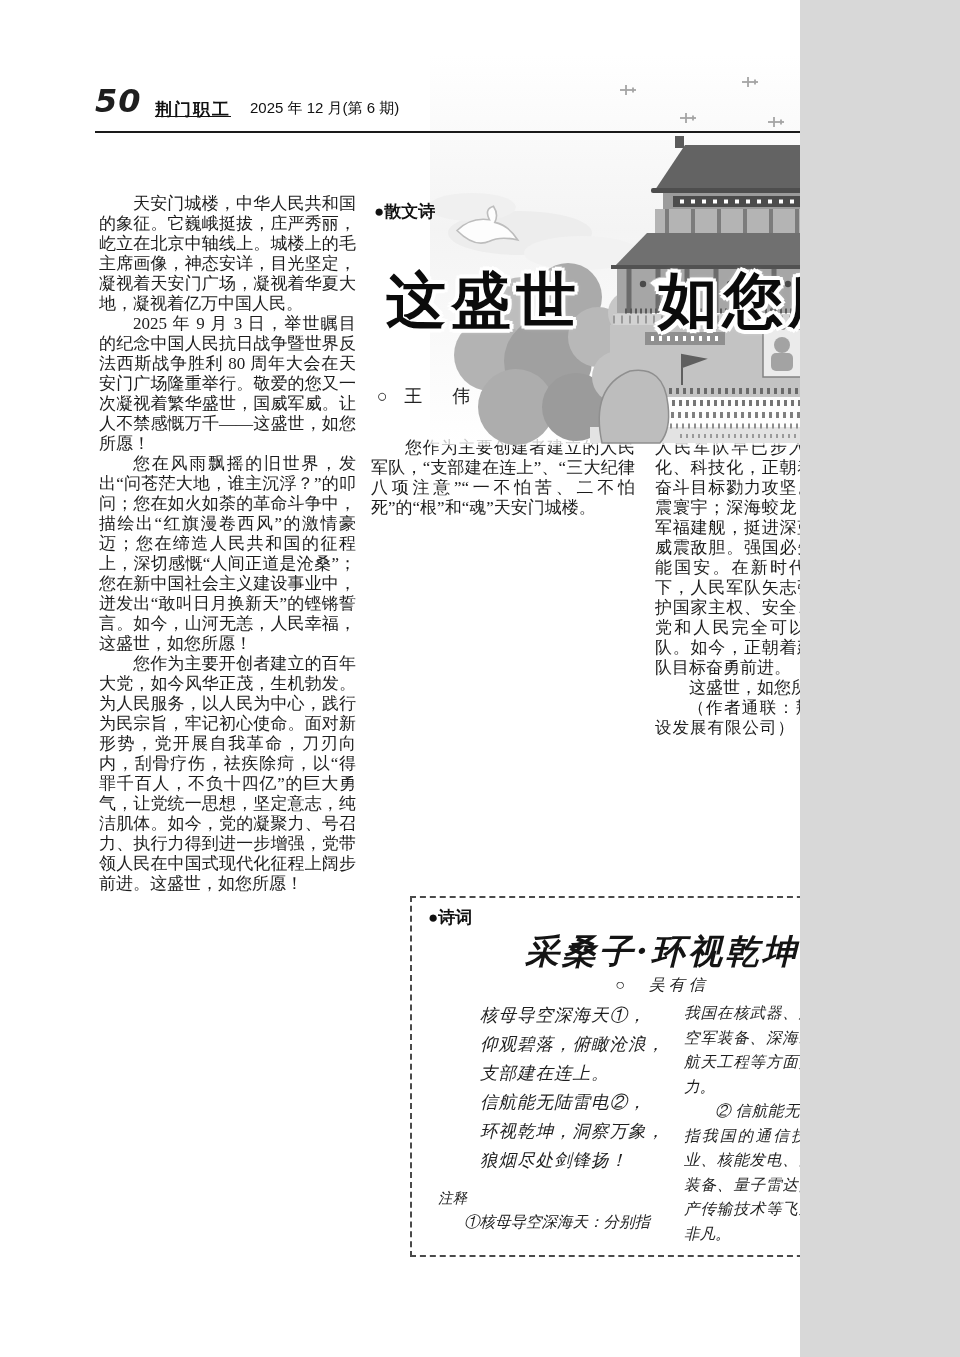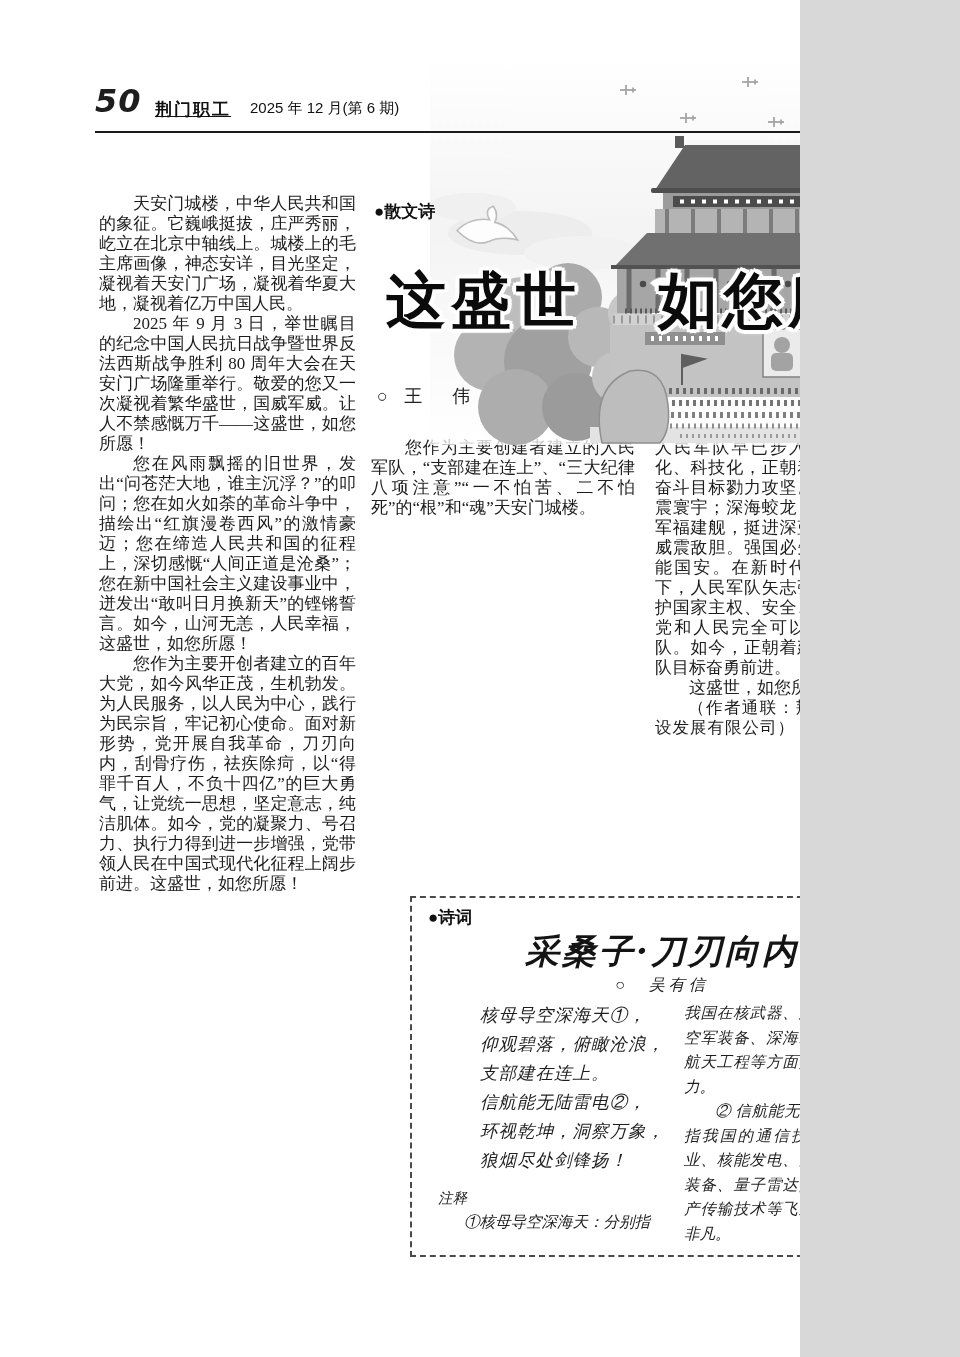--- a/index.html
+++ b/index.html
@@ -214,21 +214,21 @@
   </div>
 
   <div class="col col-right">
     <p class="noindent">人民军队早已步入现代化、正规化、科技化，正朝着建军一百周年奋斗目标勠力攻坚。东风浩荡，威震寰宇；深海蛟龙，护佑和平。海军福建舰，挺进深蓝；长空威龙，威震敌胆。强国必先强军，军强才能国安。在新时代强军思想引领下，人民军队矢志强军向一流。维护国家主权、安全、发展利益，是党和人民完全可以信赖的英雄部队。如今，正朝着建设世界一流军队目标奋勇前进。</p>
     <p>这盛世，如您所愿！</p>
     <p class="kaiti prose-contact">（作者通联：荆门城市更新建设发展有限公司）</p>
   </div>
 
   <div class="poem-box">
     <div class="section-label-poem">●诗词</div>
-    <h2 class="poem-title">采桑子·刀刃向内</h2>
+    <h2 class="poem-title">采桑子·环视乾坤</h2>
     <div class="poem-author">○　吴有信</div>
     <div class="poem-cols">
       <div class="poem-col-left">
         <div class="poem-lines">
           <div>核母导空深海天①，</div>
           <div>仰观碧落，俯瞰沧浪，</div>
           <div>支部建在连上。</div>
           <div>信航能无陆雷电②，</div>
           <div>环视乾坤，洞察万象，</div>
           <div>狼烟尽处剑锋扬！</div>

